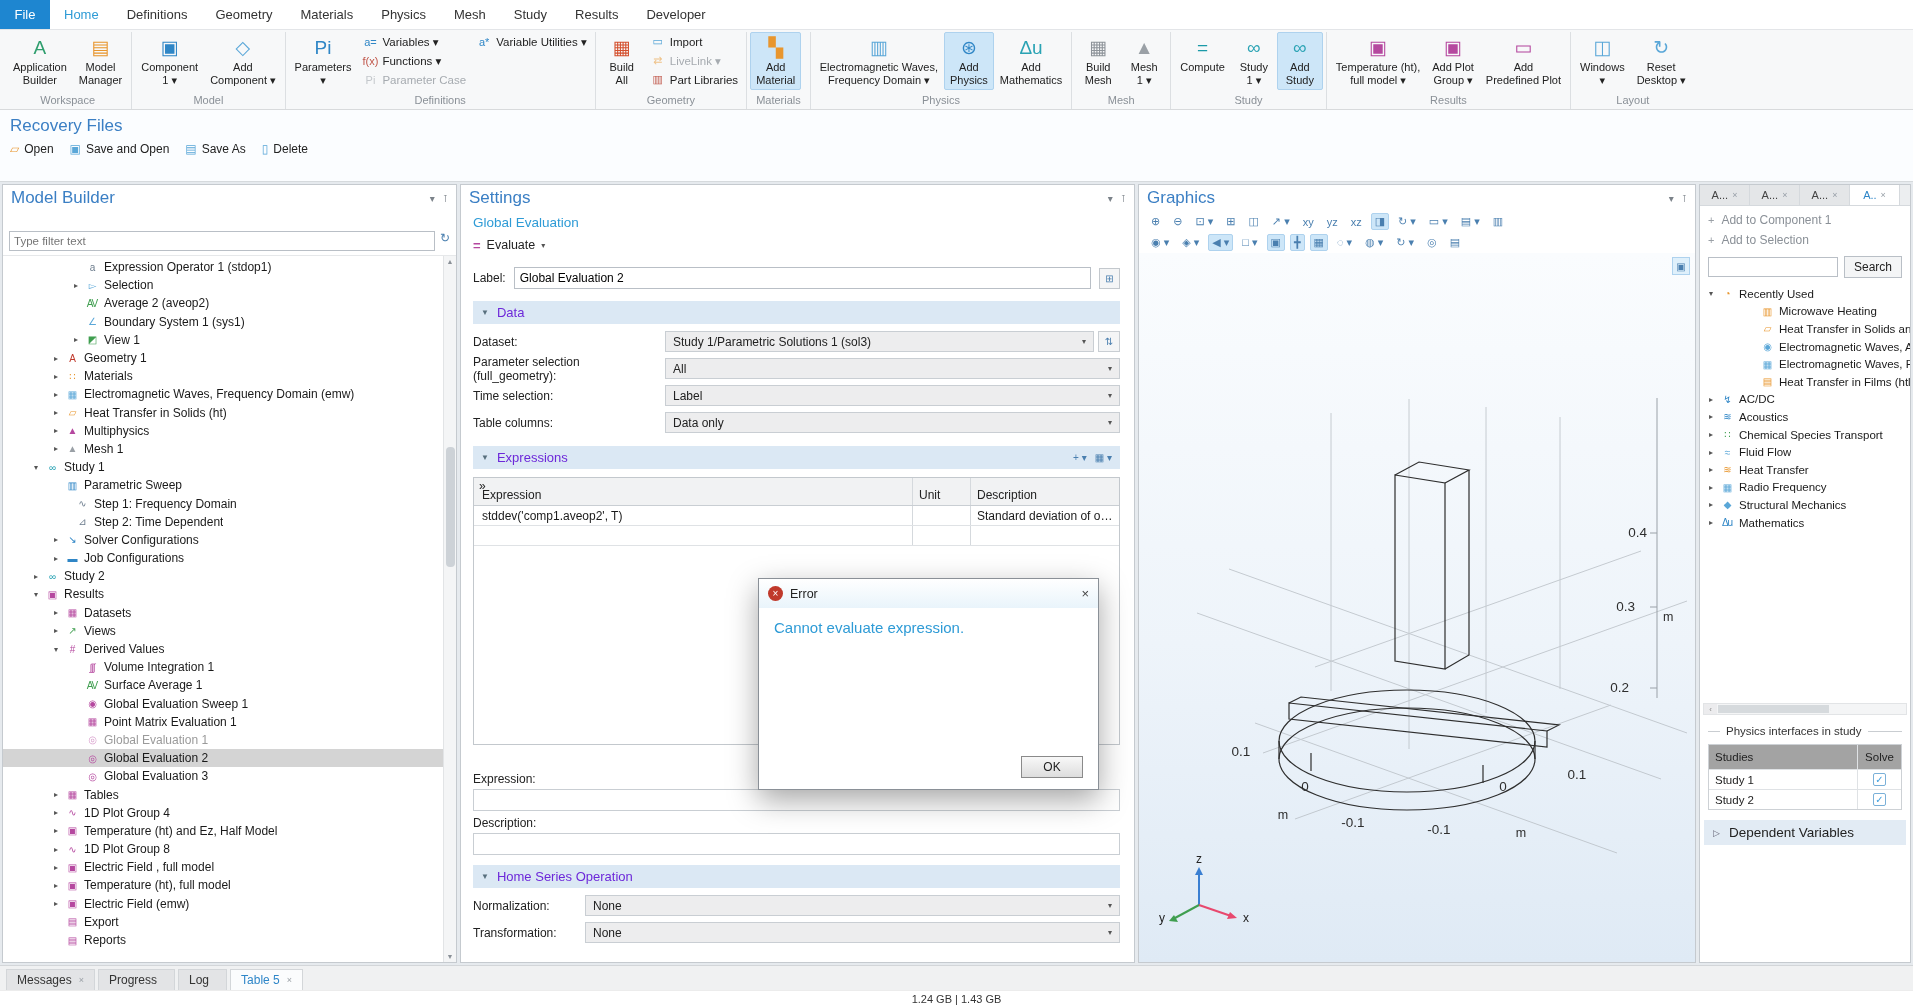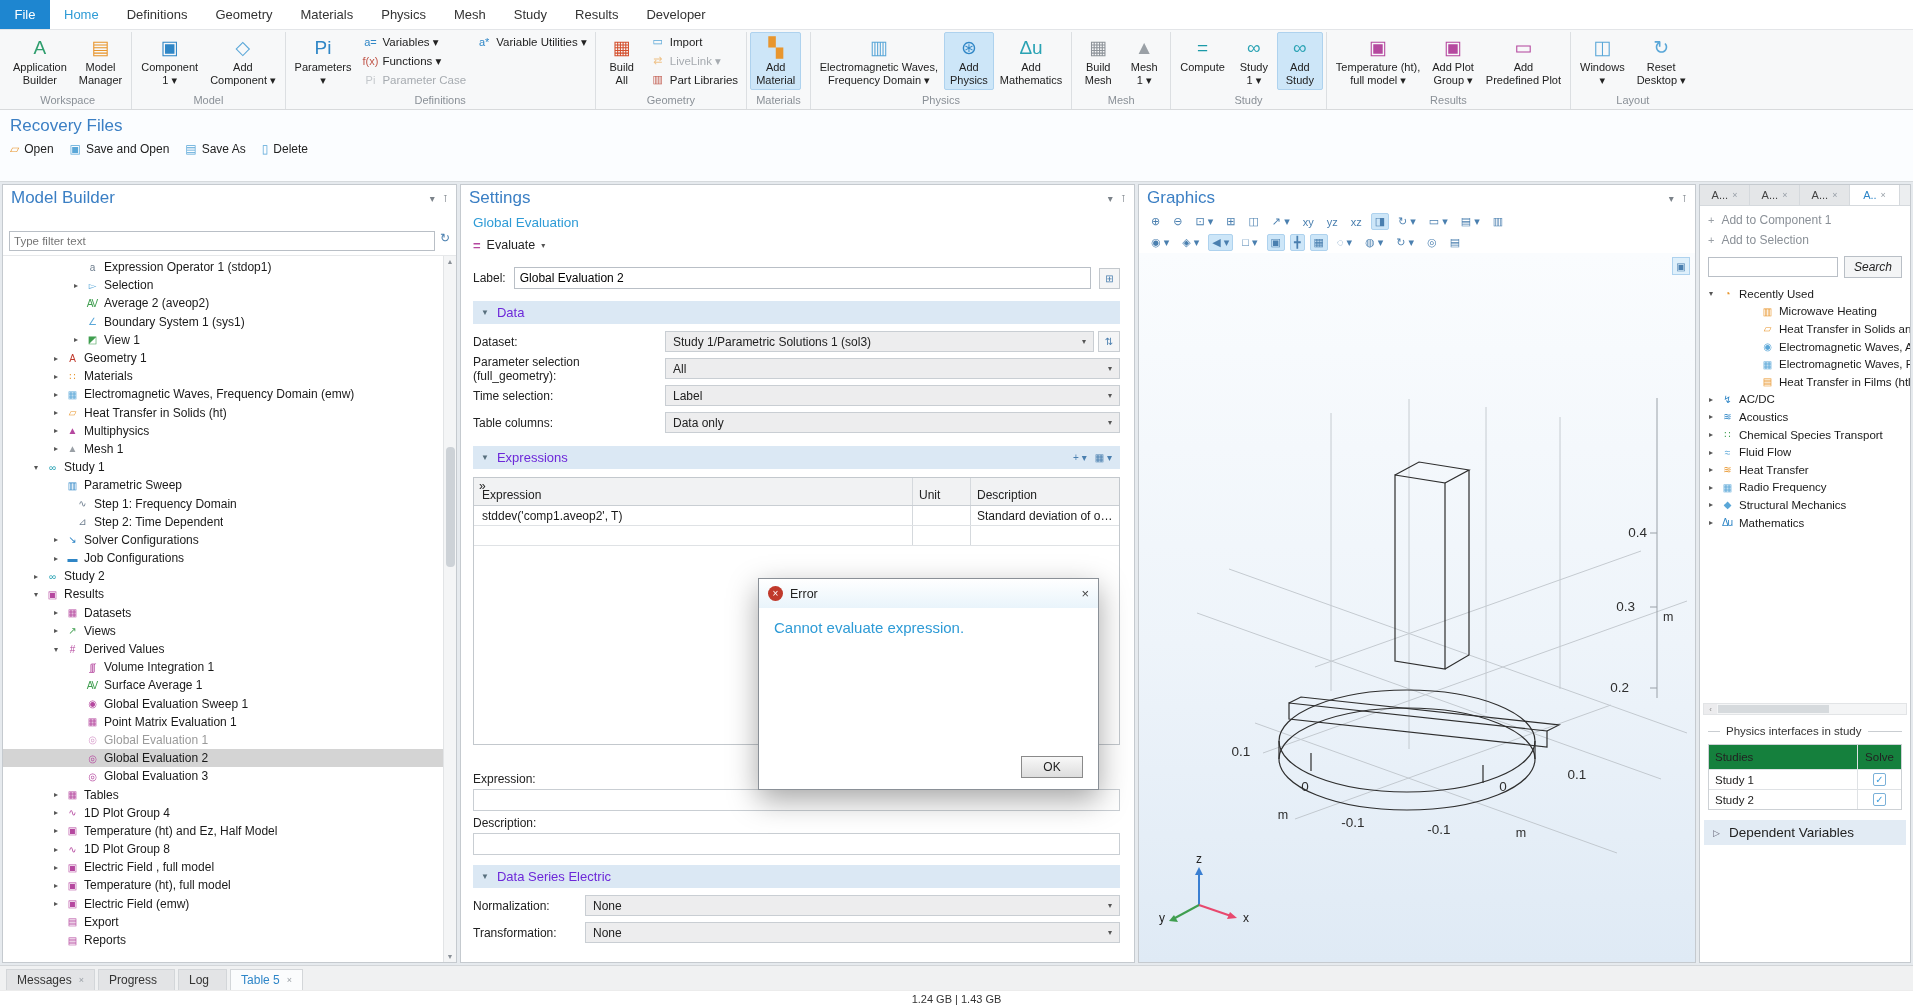--- a/index.html
+++ b/index.html
@@ -113,34 +113,34 @@
 
 .wtabs{height:21px;display:flex;background:#eceef0;border-bottom:1px solid #d5d9dd;flex:none;}
 .wtab{width:50px;display:flex;align-items:center;justify-content:center;gap:4px;font-size:11px;color:#444;border-right:1px solid #d5d9dd;background:#e4e6e8;}
 .wtab .bx{font-size:9px;color:#98a0a8;}
 .wtab.act{background:#fff;color:#2e86c8;}
 .addlinks{padding:7px 8px 0 8px;display:flex;flex-direction:column;gap:6px;}
 .addlink{font-size:12px;color:#8a9097;display:flex;gap:7px;align-items:center;}
 .addlink .plus{color:#9aa0a6;font-size:11px;}
 .searchrow{display:flex;gap:6px;padding:9px 8px 5px 8px;align-items:center;}
 .searchrow input{flex:1;height:20px;border:1px solid #b9bfc6;font-family:inherit;font-size:11.5px;padding:0 4px;min-width:0;}
-.searchbtn{height:22px;padding:0 9px;border:1px solid #b9bfc6;background:#f4f5f6;font-size:12px;color:#222;display:flex;align-items:center;flex:none;font-style:italic;}
+.searchbtn{height:22px;padding:0 9px;border:1px solid #b9bfc6;background:#f4f5f6;font-size:12px;color:#222;display:flex;align-items:center;flex:none;}
 .addlist{height:420px;overflow:hidden;padding-top:2px;}
 .addlist .trow{height:17.6px;}
 .addlist .tlabel{font-size:11.5px;}
 .hscroll{height:12px;margin:0 3px;background:#f4f5f6;border:1px solid #e2e4e6;position:relative;}
 .hsl{position:absolute;left:0;top:0;bottom:0;width:13px;background:#ececee;color:#888;font-size:8px;display:flex;align-items:center;justify-content:center;}
 .hthumb{position:absolute;left:14px;top:1px;bottom:1px;width:55%;background:#d6dadd;}
 .pstudy{margin:10px 8px 0 8px;}
 .pslegend{display:flex;align-items:center;font-size:11.5px;color:#333;gap:6px;white-space:nowrap;}
 .pslegend:before{content:"";width:12px;border-top:1px solid #c9cdd1;}
 .pslegend:after{content:"";flex:1;border-top:1px solid #c9cdd1;}
 .pstable{margin-top:7px;border:1px solid #cdd1d5;}
 .psrow{display:flex;height:20px;align-items:center;border-top:1px solid #dfe2e5;}
-.psrow.head{border-top:none;height:24px;background:#15803d;}
+.psrow.head{border-top:none;height:24px;background:#a3a3a3;}
 .pslabel{flex:1;padding:0 6px;font-size:11.5px;color:#222;}
 .pssolve{width:44px;border-left:1px solid #dfe2e5;display:flex;align-items:center;justify-content:center;height:100%;font-size:11.5px;color:#222;}
 .chkbox{width:13px;height:13px;border:1px solid #7ab0d8;border-radius:2px;color:#3f9ede;font-size:10px;line-height:11px;text-align:center;background:#fff;}
 .depvar{margin:10px 4px 0 4px;height:25px;background:#e2ebf4;display:flex;align-items:center;gap:9px;padding:0 9px;font-size:13.5px;color:#222;}
 .depvar .sarr{font-size:9px;color:#667;}
 
 .btabs{height:25px;background:#f0f1f2;border-top:1px solid #d3d6d9;display:flex;align-items:flex-end;padding:0 6px;position:relative;}
 .btab{height:21px;display:flex;align-items:center;gap:7px;padding:0 10px;font-size:12px;color:#333;background:#e3e4e6;border:1px solid #d3d6d9;border-bottom:none;margin-right:3px;}
 .btab .bx{font-size:9px;color:#9aa0a6;}
 .btab.act{background:#fbfcfd;color:#2e86c8;}
@@ -706,21 +706,21 @@
           <span class="gi" style="color: rgb(90, 167, 216);"></span>
           <span class="gi"></span>
       </div>
       <div class="fieldcap">Expression:</div>
       <input class="bigfield" value="" style="">
       <div class="fieldcap">Description:</div>
       <input class="bigfield" value="" style="">
 
       <div class="shead">
         <span class="sarr">▼</span>
-        <span class="stitle">Data Series Electric</span>
+        <span class="stitle">Home Series Operation</span>
       </div>
       <div class="fieldblock dso">
         <div class="frow">
             <span class="flabel">Normalization:</span>
             <span class="fcombo">
               <span>None</span>
               <span class="fdd">▾</span>
             </span>
           </div>
           <div class="frow">

